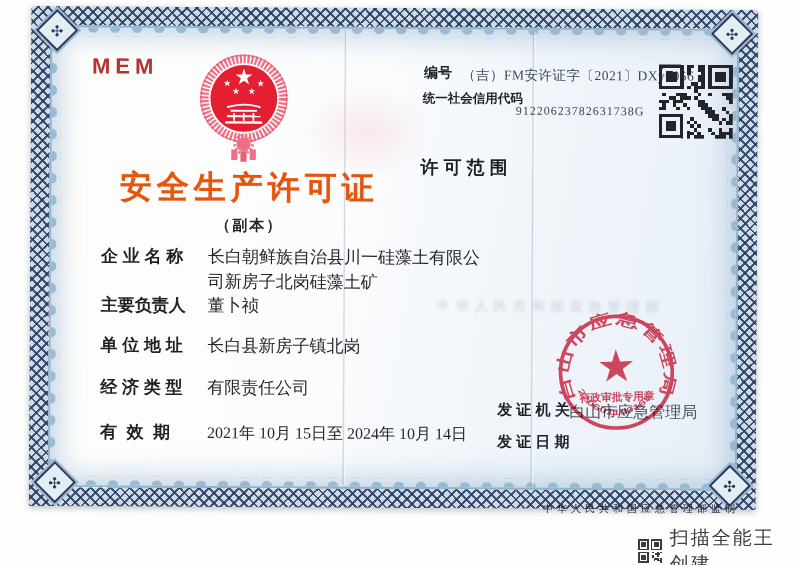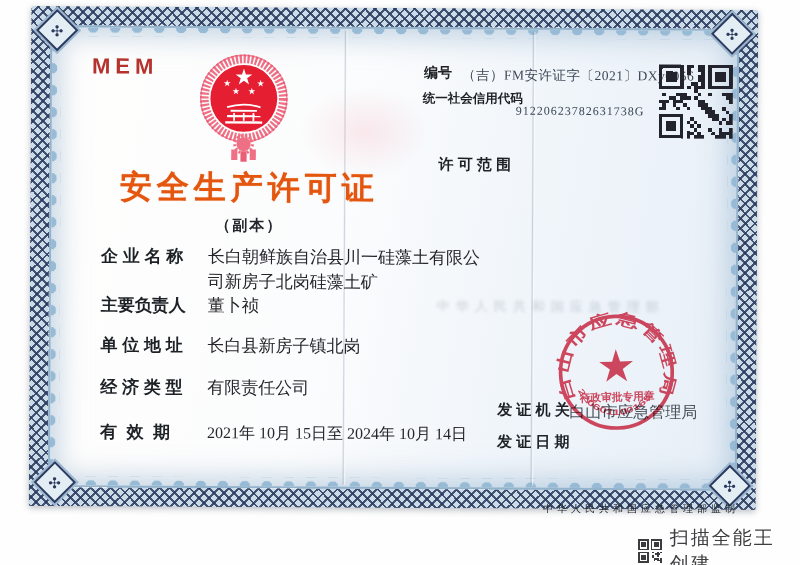--- a/index.html
+++ b/index.html
@@ -61,21 +61,21 @@
   .field-value { position:absolute; left:159px; font-size:17px; color:#26262c;
     font-family:"Liberation Serif", serif; line-height:1.45; width:285px; }
 
   .lbl { font-weight:bold; font-size:15px; color:#1d2126; white-space:pre; position:absolute; z-index:4; }
   .val { font-family:"Liberation Serif", serif; color:#2c3138; position:absolute; z-index:4; }
 
   .serial-label { left:374px; top:37px; font-size:14px; }
   .serial-value { left:412px; top:39px; font-size:13.5px; color:#3b4654; letter-spacing:.5px; }
   .credit-label { left:373px; top:63px; font-size:12.5px; }
   .credit-value { left:466px; top:76px; font-size:12px; color:#3b4654; letter-spacing:1px; }
-  .scope-label  { left:389px; top:128px; font-size:15px; }
+  .scope-label  { left:371px; top:128px; font-size:18px; }
   .scope-value  { left:462px; top:136px; font-size:17px; }
   .issuer-label { left:449px; top:373px; font-size:15px; }
   .issuer-value { left:521px; top:374px; font-size:16px; color:#4a5059; }
   .date-label   { left:449px; top:405px; font-size:15px; }
   .date-value   { left:524px; top:400px; font-size:17px; letter-spacing:1px; }
 
   .qr-main { position:absolute; left:609px; top:36px; width:74px; height:74px; z-index:4; }
 
   .seal { position:absolute; left:502px; top:278px; width:132px; height:132px; z-index:5;
     mix-blend-mode:multiply; opacity:.92; transform:rotate(-2deg); }

